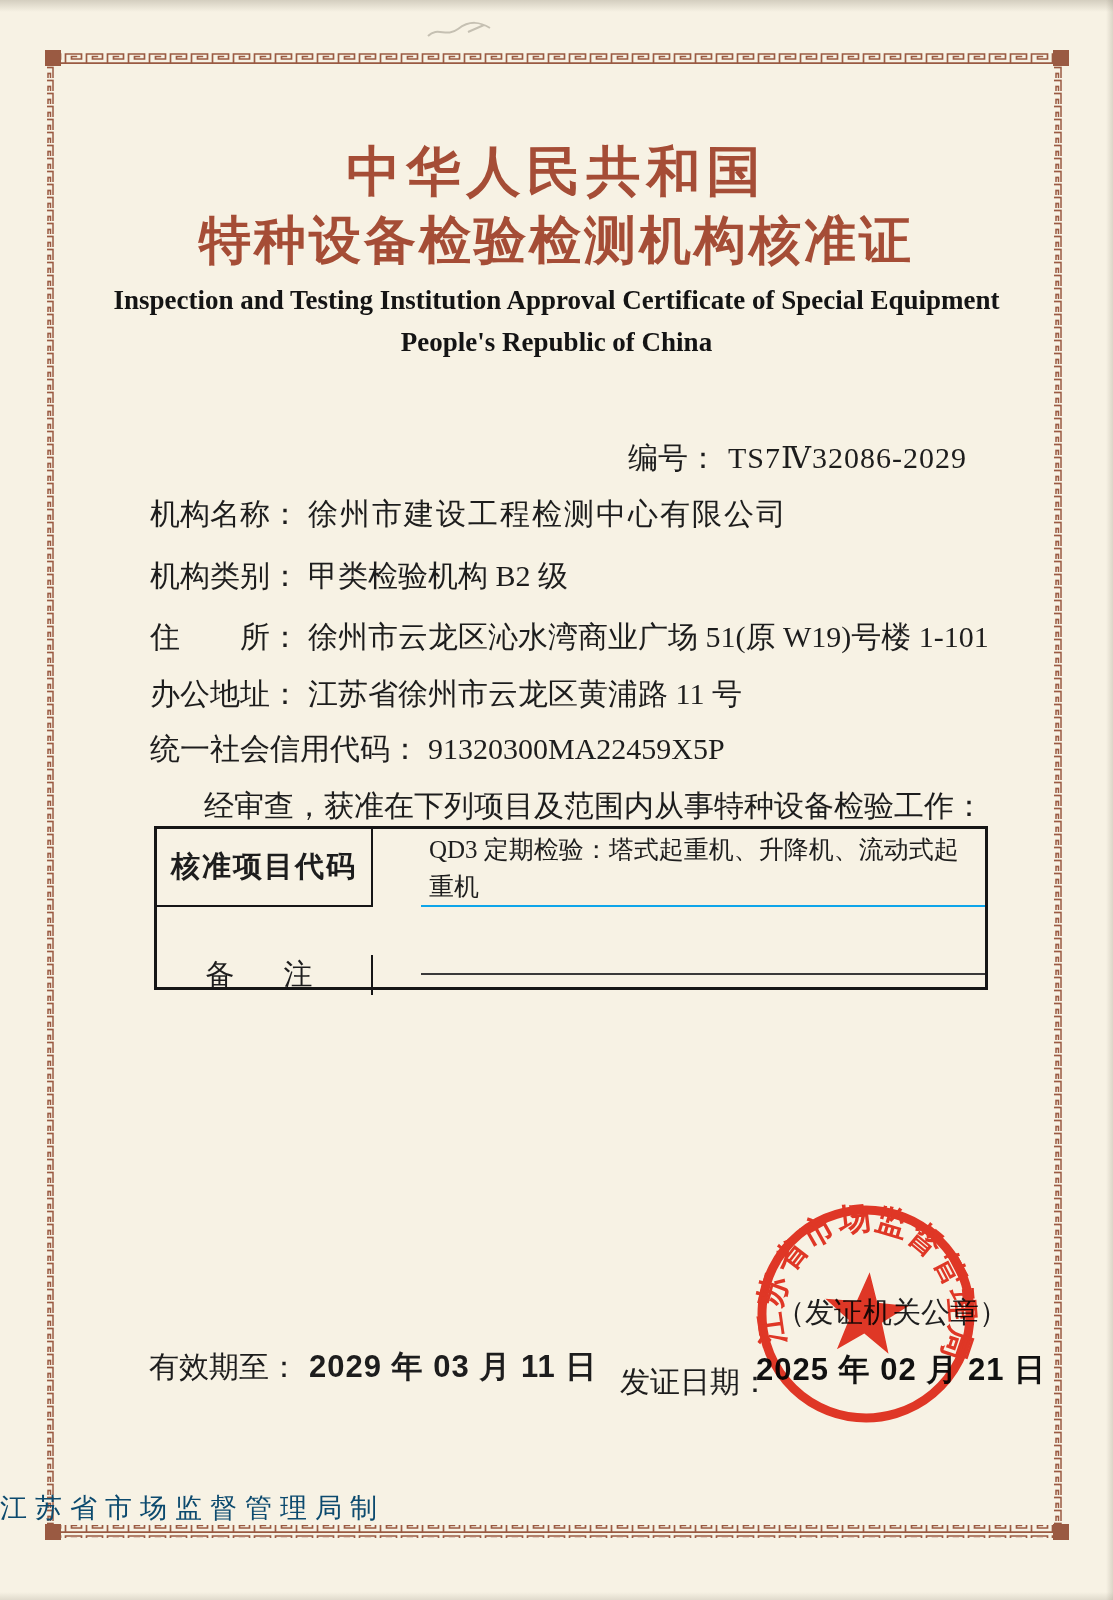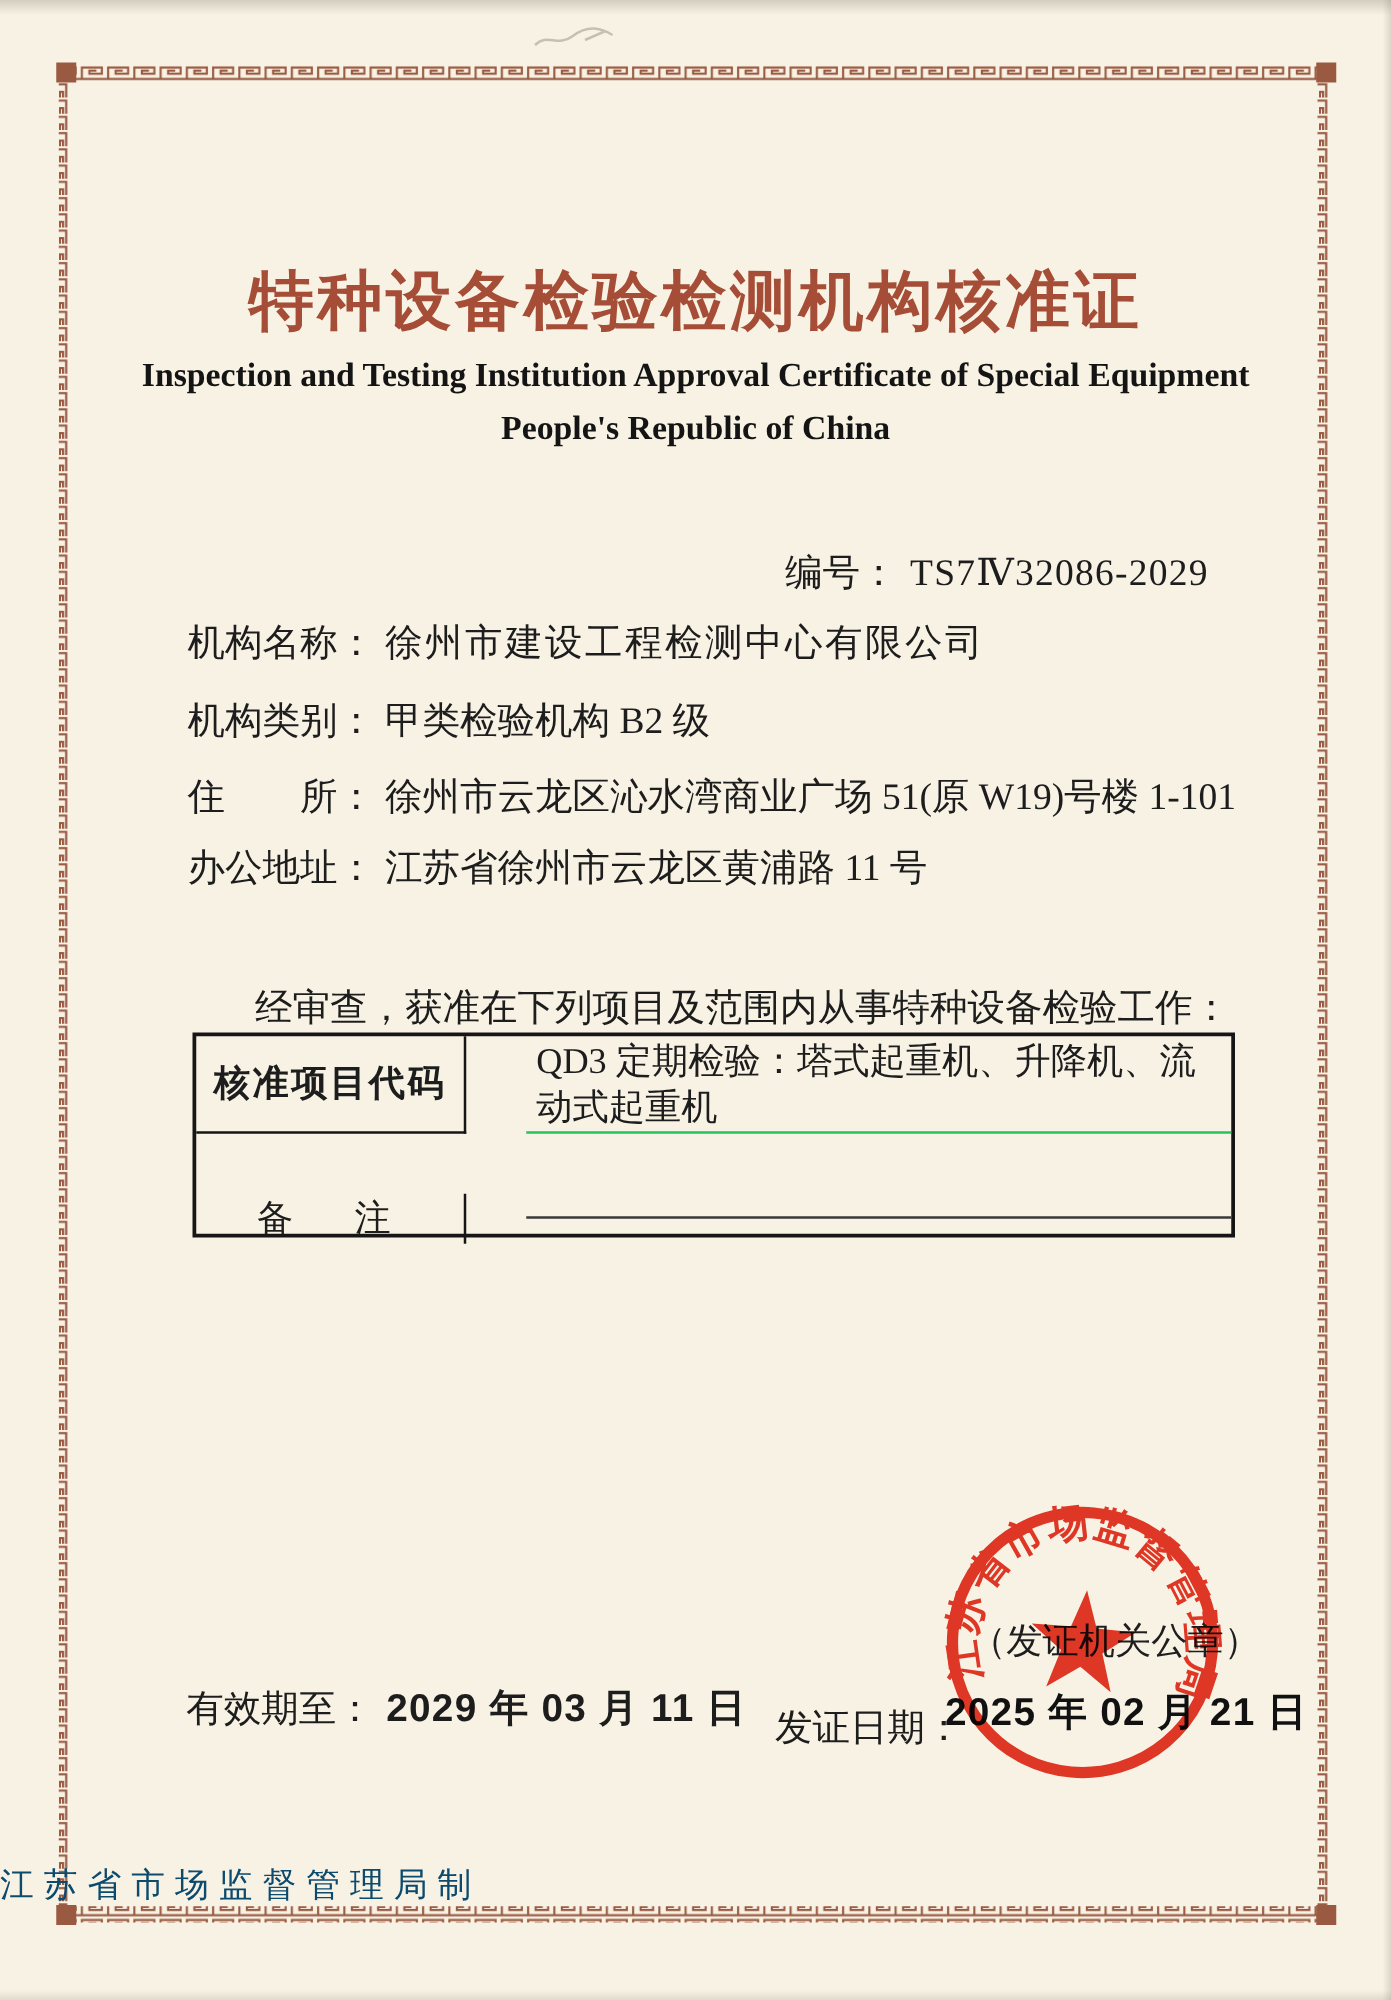--- a/index.html
+++ b/index.html
@@ -53,22 +53,22 @@
   .note{position:absolute;left:204px;top:786px;font-size:30px;}
 
   
   .cert-table{position:absolute;left:154px;top:826px;width:828px;height:158px;
     border:3px solid #161616;display:grid;
     grid-template-columns:216px 1fr;grid-template-rows:78px 1fr;gap:48px;}
   .tc{box-sizing:border-box;}
   .tc-h1{grid-column:1;grid-row:1;border-right:2px solid #161616;border-bottom:2px solid #161616;
     display:flex;align-items:center;justify-content:center;
     font-size:29px;font-weight:700;letter-spacing:2px;}
-  .tc-c1{grid-column:2;grid-row:1;border-bottom:2px solid #22c55e;
-    padding:2px 8px;font-size:29px;line-height:37px;}
+  .tc-c1{grid-column:2;grid-row:1;border-bottom:2px solid #0ea5e9;
+    padding:2px 8px;font-size:25px;line-height:37px;}
   .tc-h2{grid-column:1;grid-row:2;border-right:2px solid #161616;
     display:flex;align-items:center;justify-content:center;
     font-size:29px;letter-spacing:10px;}
   .tc-c2{grid-column:2;grid-row:2;display:grid;grid-template-rows:1fr 1fr;}
   .tc-c2 .half-top{border-bottom:2px solid #3a3a3a;}
 
   
   .issuer{position:absolute;left:146px;top:1290px;font-size:30px;}
   .issuer .val{font-weight:700;margin-left:8px;letter-spacing:2px;}
   .valid{position:absolute;left:149px;top:1346px;font-size:30px;}
@@ -111,39 +111,43 @@
     <rect class="corner-sq" x="45" y="50" width="16" height="16"></rect>
     <rect class="corner-sq" x="1053" y="50" width="16" height="16"></rect>
     <rect class="corner-sq" x="45" y="1524" width="16" height="16"></rect>
     <rect class="corner-sq" x="1053" y="1524" width="16" height="16"></rect>
   </svg>
 
   <svg class="pencil" width="84" height="28" aria-hidden="true">
     <path d="M4,20 C14,10 22,22 34,13 S 56,6 66,12 M44,16 L60,9"></path>
   </svg>
 
+  <div class="t-cn1">中华人民共和国</div>
   <div class="t-cn2">特种设备检验检测机构核准证</div>
   <div class="t-en1">Inspection and Testing Institution Approval Certificate of Special Equipment</div>
   <div class="t-en2">People's Republic of China</div>
 
   <div class="serial">
     <span class="lbl">编号：</span><span class="val">TS7Ⅳ32086-2029</span>
   </div>
 
   <div class="fline f0">
     <span class="lbl">机构名称：</span><span class="val">徐州市建设工程检测中心有限公司</span>
   </div>
   <div class="fline f1">
     <span class="lbl">机构类别：</span><span class="val">甲类检验机构 B2 级</span>
   </div>
   <div class="fline f2">
     <span class="lbl">住　　所：</span><span class="val">徐州市云龙区沁水湾商业广场 51(原 W19)号楼 1-101</span>
   </div>
   <div class="fline f3">
     <span class="lbl">办公地址：</span><span class="val">江苏省徐州市云龙区黄浦路 11 号</span>
+  </div>
+  <div class="fline f4">
+    <span class="lbl">统一社会信用代码：</span><span class="val">91320300MA22459X5P</span>
   </div>
 
   <div class="note">经审查，获准在下列项目及范围内从事特种设备检验工作：</div>
 
   <div class="cert-table">
     <div class="tc tc-h1">核准项目代码</div>
     <div class="tc tc-c1">QD3 定期检验：塔式起重机、升降机、流动式起重机</div>
     <div class="tc tc-h2">备　注</div>
     <div class="tc tc-c2">
       <div class="half-top"></div>

